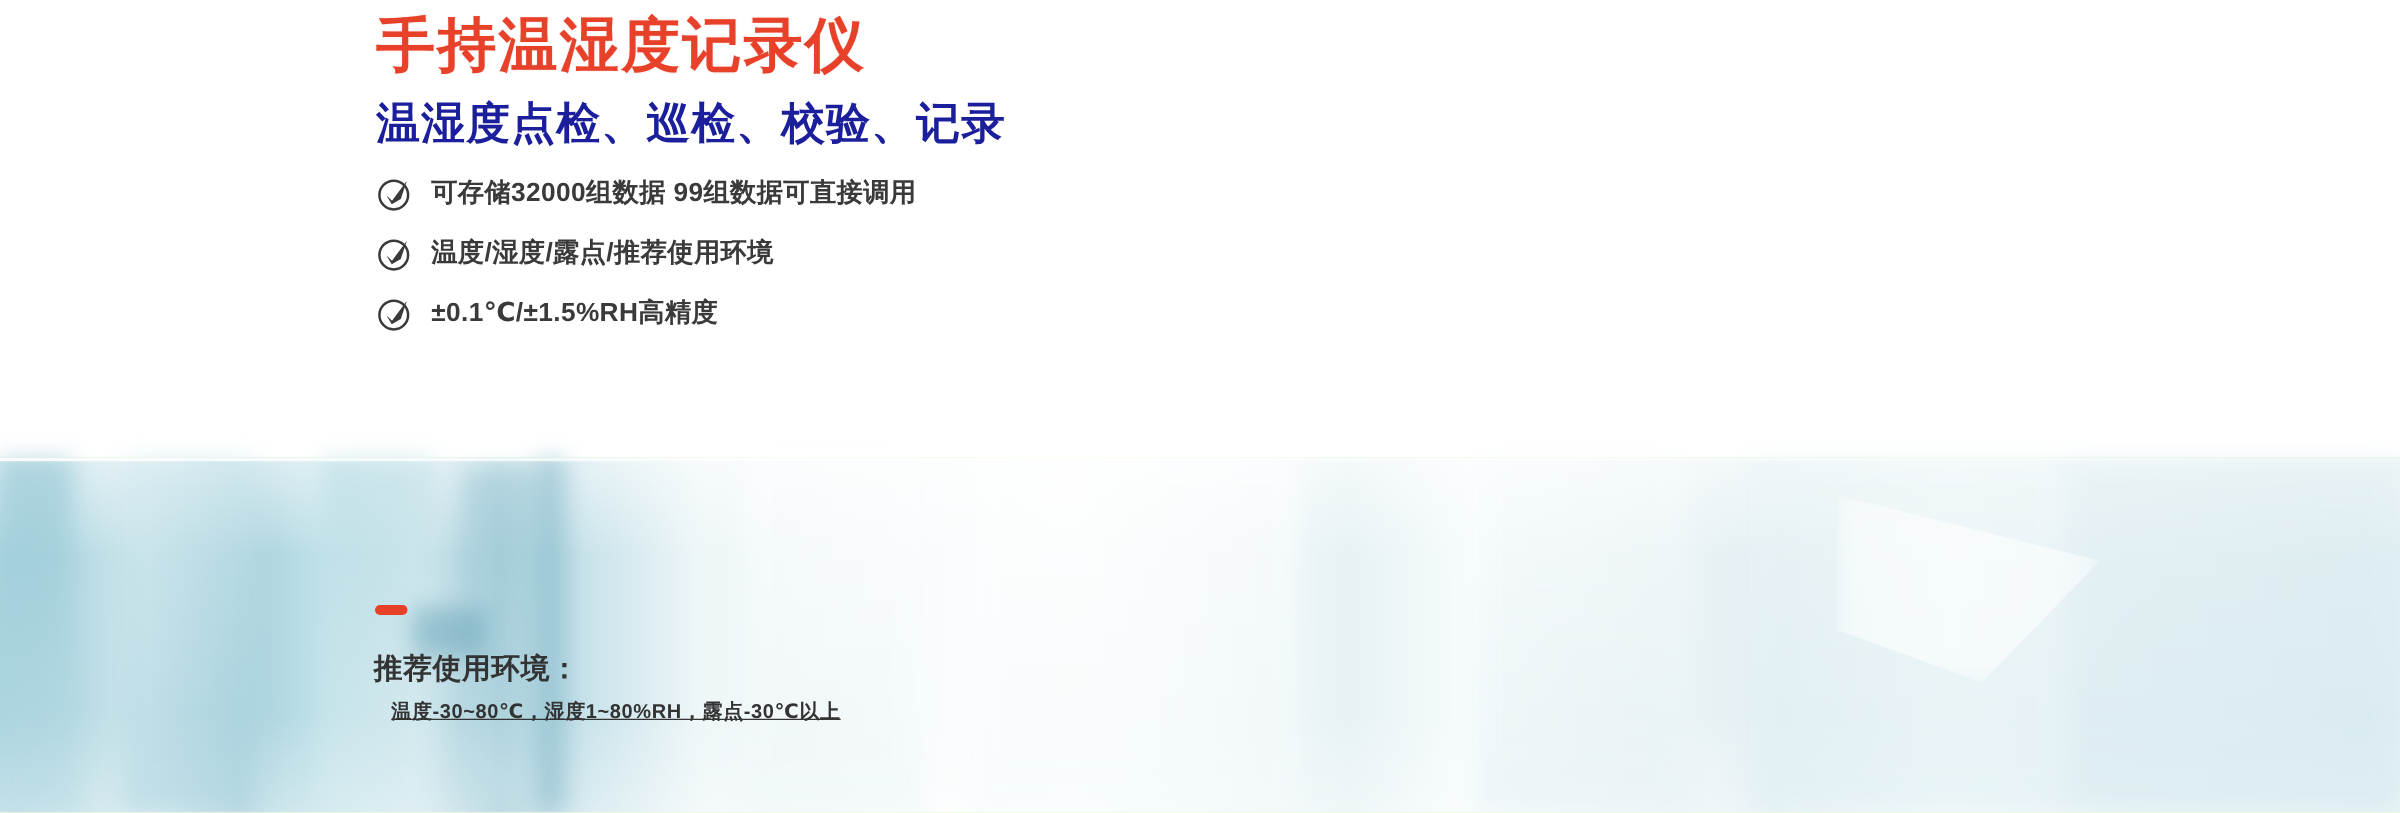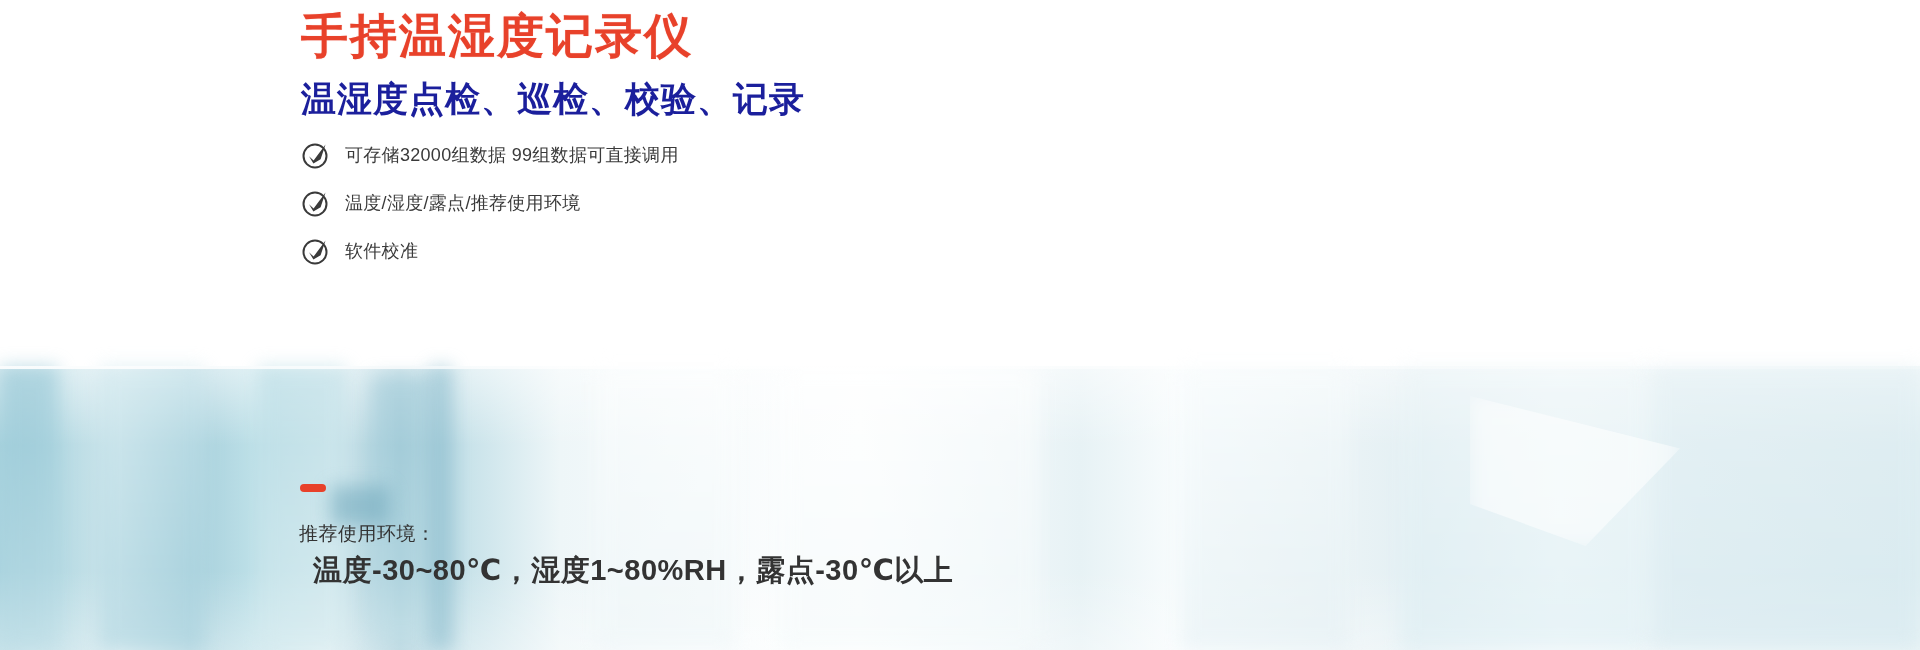--- a/index.html
+++ b/index.html
@@ -55,29 +55,29 @@
     position:absolute;left:301px;top:80px;
     font-size:35px;line-height:38px;font-weight:bold;
     color:#1B1F9C;letter-spacing:1px;white-space:nowrap;
   }
 
   .features{position:absolute;left:301px;top:133px;width:640px;}
   .feat{position:relative;height:44px;margin-bottom:4px;display:flex;align-items:center;}
   .feat .ic{width:30px;height:30px;flex:0 0 30px;position:relative;margin-right:14px;}
   .feat .ic svg{display:block;width:30px;height:30px;}
   .feat .txt{
-    font-size:18px;line-height:30px;color:#3a3a3a;font-weight:normal;
+    font-size:21px;line-height:30px;color:#3a3a3a;font-weight:bold;
     white-space:nowrap;letter-spacing:.3px;
   }
 
   .redline{position:absolute;left:300px;top:484px;width:26px;height:8px;
     background:#E8412A;border-radius:4px;}
   .envbox{position:absolute;left:299px;top:516px;}
-  .env-l1{font-size:19px;line-height:36px;color:#333;font-weight:normal;letter-spacing:.5px;white-space:nowrap;}
-  .env-l2{font-size:29px;line-height:36px;color:#333;font-weight:bold;letter-spacing:.5px;white-space:nowrap;padding-left:14px;}
+  .env-l1{font-size:23px;line-height:36px;color:#333;font-weight:bold;letter-spacing:.5px;white-space:nowrap;}
+  .env-l2{font-size:16px;line-height:36px;color:#333;font-weight:bold;letter-spacing:.5px;white-space:nowrap;padding-left:14px;text-decoration:underline;}
 
   
   .product{position:absolute;left:930px;top:0;width:990px;height:650px;}
 
   .probe-label{
     position:absolute;left:980px;top:130px;width:220px;text-align:center;
     font-size:26px;font-weight:bold;color:#222;letter-spacing:1px;white-space:nowrap;
   }
 </style>
 </head>
@@ -122,31 +122,31 @@
       <div class="feat">
         <span class="ic">
           <svg viewBox="0 0 30 30">
             <circle cx="14" cy="16" r="11.5" fill="none" stroke="#3a3a3a" stroke-width="2"></circle>
             <path d="M8 16.2 L12.6 20.6 L24.5 4.5 L19.6 19.2 L12.4 23.4 Z" fill="#3a3a3a"></path>
           </svg>
         </span>
         <span class="txt">温度/湿度/露点/推荐使用环境</span>
       </div>
 
-
-
       <div class="feat">
         <span class="ic">
           <svg viewBox="0 0 30 30">
             <circle cx="14" cy="16" r="11.5" fill="none" stroke="#3a3a3a" stroke-width="2"></circle>
             <path d="M8 16.2 L12.6 20.6 L24.5 4.5 L19.6 19.2 L12.4 23.4 Z" fill="#3a3a3a"></path>
           </svg>
         </span>
-        <span class="txt">软件校准</span>
+        <span class="txt">±0.1℃/±1.5%RH高精度</span>
       </div>
+
+
 
     </div>
 
     <div class="redline"></div>
     <div class="envbox">
       <div class="env-l1">推荐使用环境：</div>
       <div class="env-l2">温度-30~80℃，湿度1~80%RH，露点-30℃以上</div>
     </div>
 
   </div>

